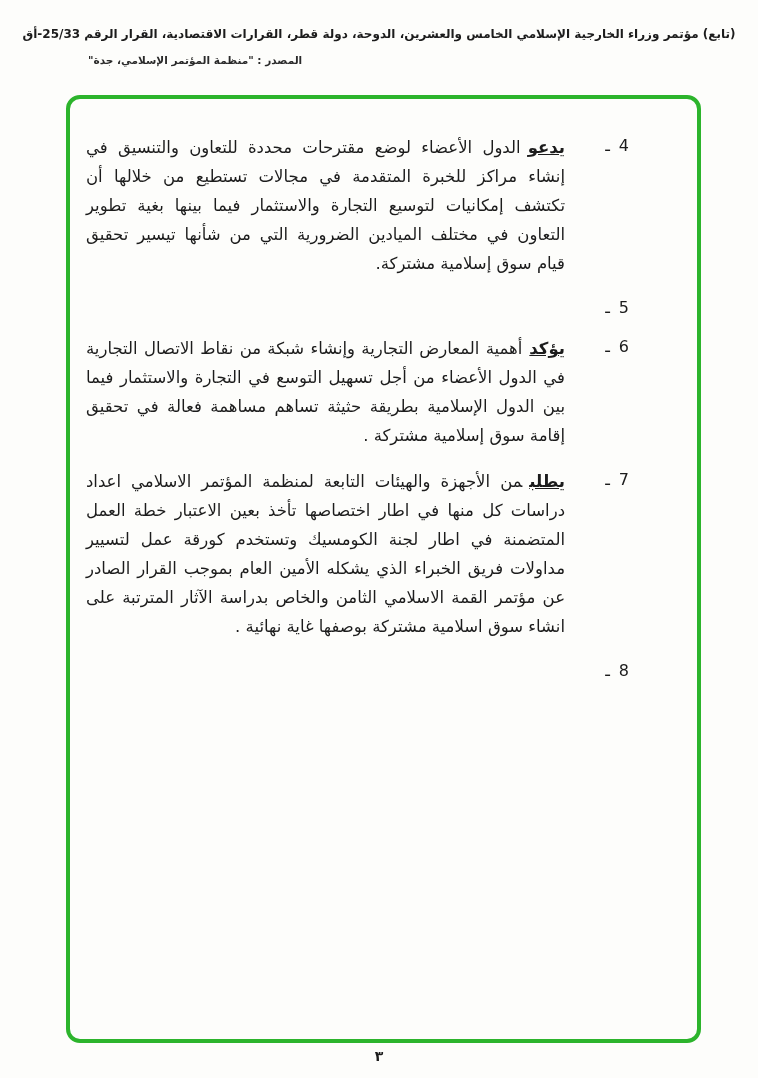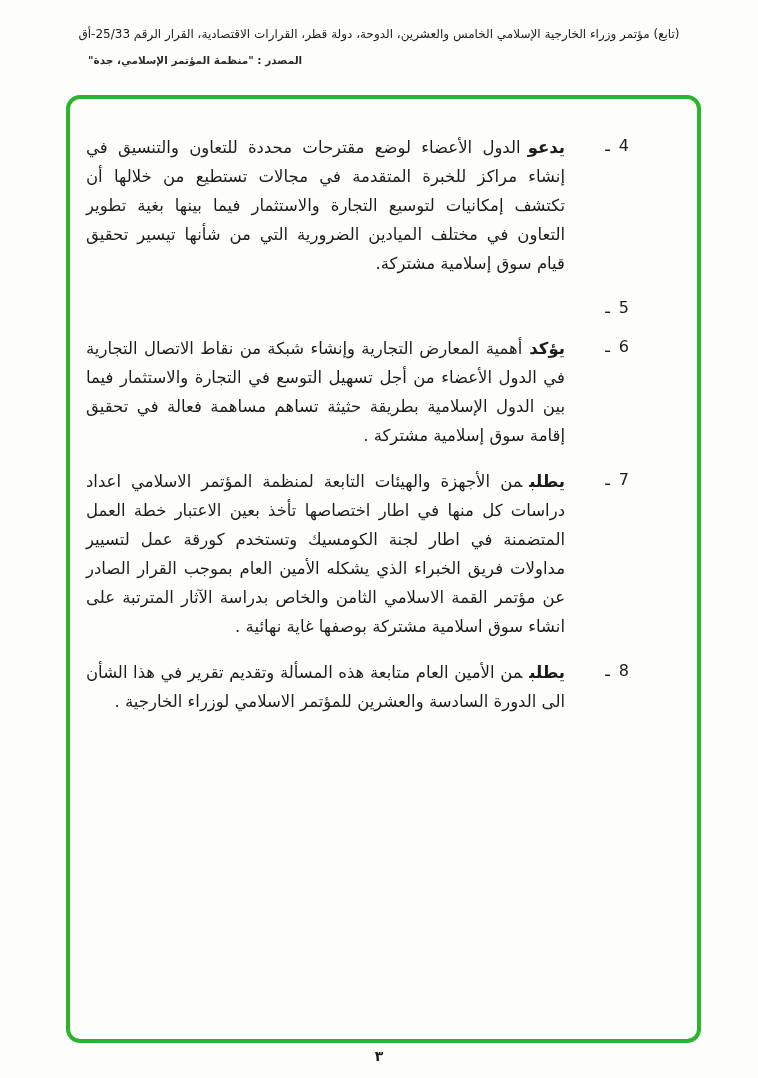--- a/index.html
+++ b/index.html
@@ -14,21 +14,21 @@
   }
   .page { position: absolute; inset: 0; }
 
   .header-line {
     position: absolute;
     top: 27px;
     left: 0;
     right: 0;
     text-align: center;
     direction: rtl;
-    font-weight: normal;
+    font-weight: bold;
     font-size: 12px;
     white-space: nowrap;
     letter-spacing: 0;
   }
   .source-line {
     position: absolute;
     top: 54px;
     left: 88px;
     direction: rtl;
     font-weight: bold;
@@ -70,20 +70,21 @@
 
   .body {
     flex: 1;
     text-align: justify;
     font-size: 16.5px;
     line-height: 29px;
   }
   .lead {
     font-weight: bold;
     margin-left: 7px; 
+    text-decoration: underline;
   }
 
   .page-number {
     position: absolute;
     bottom: 14px;
     left: 0;
     right: 0;
     text-align: center;
     font-weight: bold;
     font-size: 14px;
@@ -130,21 +131,20 @@
             <span class="dash">ـ</span>
         </div>
         <p class="body"><span class="lead">يطلب</span><span>من الأجهزة والهيئات التابعة لمنظمة المؤتمر الاسلامي اعداد دراسات كل منها في اطار اختصاصها تأخذ بعين الاعتبار خطة العمل المتضمنة في اطار لجنة الكومسيك وتستخدم كورقة عمل لتسيير مداولات فريق الخبراء الذي يشكله الأمين العام بموجب القرار الصادر عن مؤتمر القمة الاسلامي الثامن والخاص بدراسة الآثار المترتبة على انشاء سوق اسلامية مشتركة بوصفها غاية نهائية .</span></p>
       </div>
 
       <div class="item">
         <div class="marker">
           <span class="num">8</span>
             <span class="dash">ـ</span>
         </div>
-        <p class="body"><span class="lead">يطلب</span><span>من الأمين العام متابعة هذه المسألة وتقديم تقرير في هذا الشأن الى الدورة السادسة والعشرين للمؤتمر الاسلامي لوزراء الخارجية .</span></p>
       </div>
 
     </div>
   </div>
 
   <div class="page-number">٣</div>
 
 </div>
 
 </body></html>

